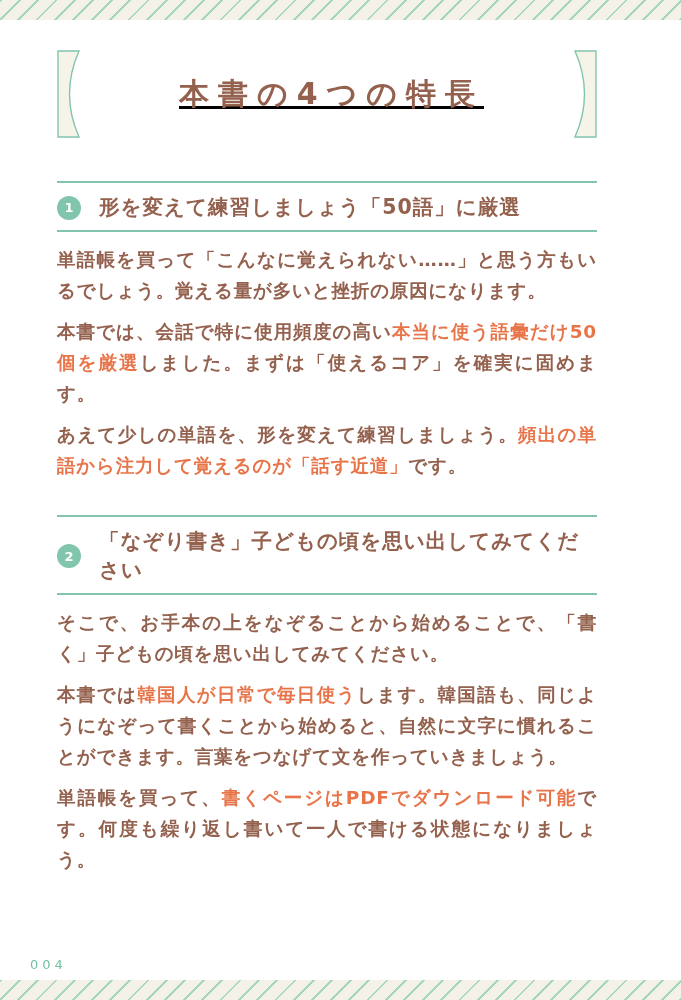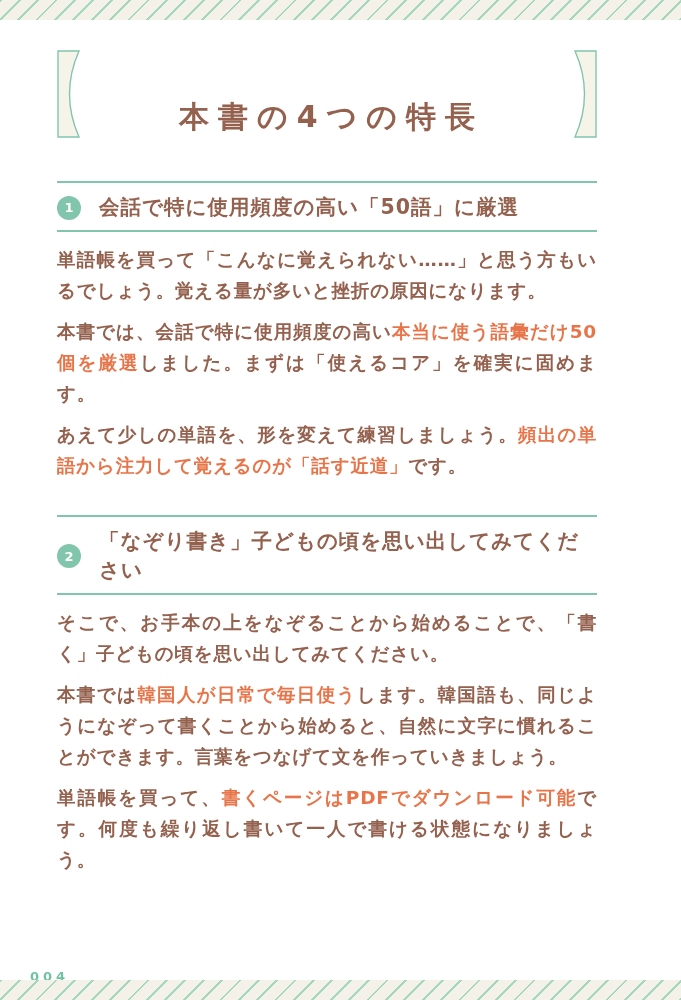--- a/index.html
+++ b/index.html
@@ -31,21 +31,22 @@
 
   .content{
     position:absolute;left:57px;top:0;width:540px;
   }
 
   
   .title-block{
     margin-top:50px;
     height:88px;
     display:flex;
-    align-items:flex-end;
+    align-items:center;
+    text-decoration:underline;
   }
   .bracket{flex:0 0 auto;display:block;}
   .bracket.right{transform:scaleX(-1);}
   .page-title{
     flex:1 1 auto;
     text-align:center;
     font-size:30px;
     font-weight:bold;
     color:var(--brown);
     letter-spacing:9px;
@@ -89,23 +90,23 @@
     font-weight:bold;
     text-align:justify;
   }
   .paras .para:first-child{margin-top:12px;}
   .para .hl{color:var(--orange);}
 
   
   .page-number{
     position:absolute;
     left:30px;
-    bottom:16px;
+    bottom:28px;
     font-size:13px;
-    font-weight:bold;
+    font-weight:normal;
     letter-spacing:4px;
     color:var(--pagenum);
   }
 </style>
 </head>
 <body>
 
 <div class="page">
 
   <div class="stripe-band top"></div>
@@ -118,21 +119,21 @@
       </svg>
       <h1 class="page-title">本書の4つの特長</h1>
       <svg class="bracket right" width="23" height="88" viewBox="0 0 23 88" aria-hidden="true">
         <path d="M 1,1 H 22 Q 3,44 22,87 H 1 Z" fill="var(--bracket-fill)" stroke="var(--teal)" stroke-width="1.4"></path>
       </svg>
     </header>
 
     <section class="section">
       <div class="section-heading">
         <span class="badge">1</span>
-        <h2 class="section-title">会話で特に使用頻度の高い「50語」に厳選</h2>
+        <h2 class="section-title">形を変えて練習しましょう「50語」に厳選</h2>
       </div>
       <div class="paras">
           <p class="para"><span class="normal">単語帳を買って「こんなに覚えられない……」と思う方もいるでしょう。覚える量が多いと挫折の原因になります。</span></p>
           <p class="para"><span class="normal">本書では、会話で特に使用頻度の高い</span><span class="hl">本当に使う語彙だけ50個を厳選</span><span class="normal">しました。まずは「使えるコア」を確実に固めます。</span></p>
           <p class="para"><span class="normal">あえて少しの単語を、形を変えて練習しましょう。</span><span class="hl">頻出の単語から注力して覚えるのが「話す近道」</span><span class="normal">です。</span></p>
         </div>
     </section>
 
     <section class="section">
       <div class="section-heading">

